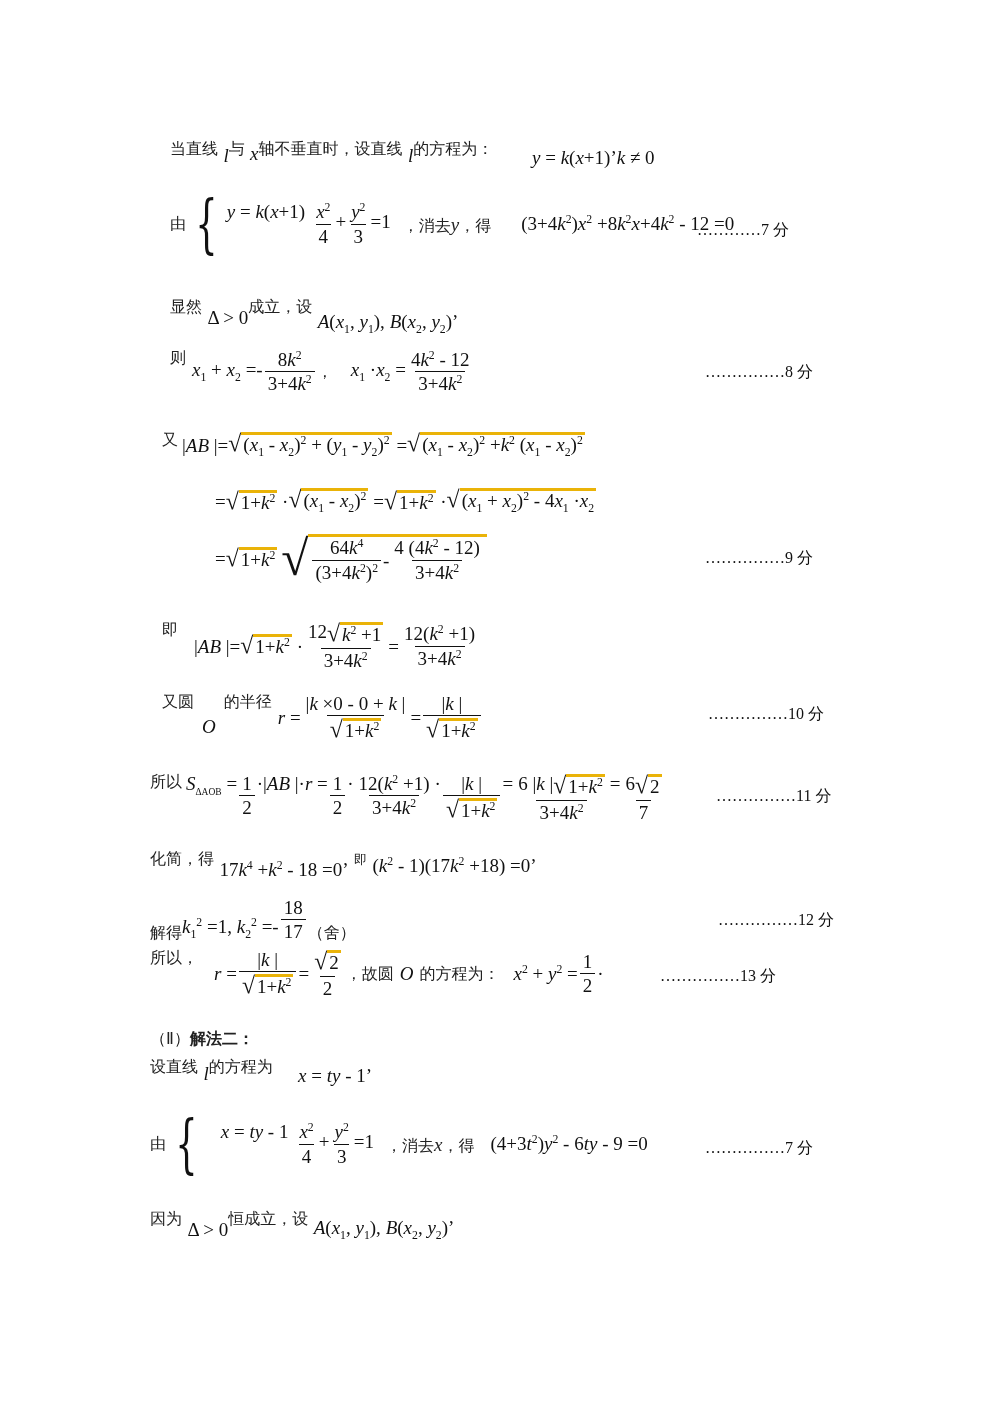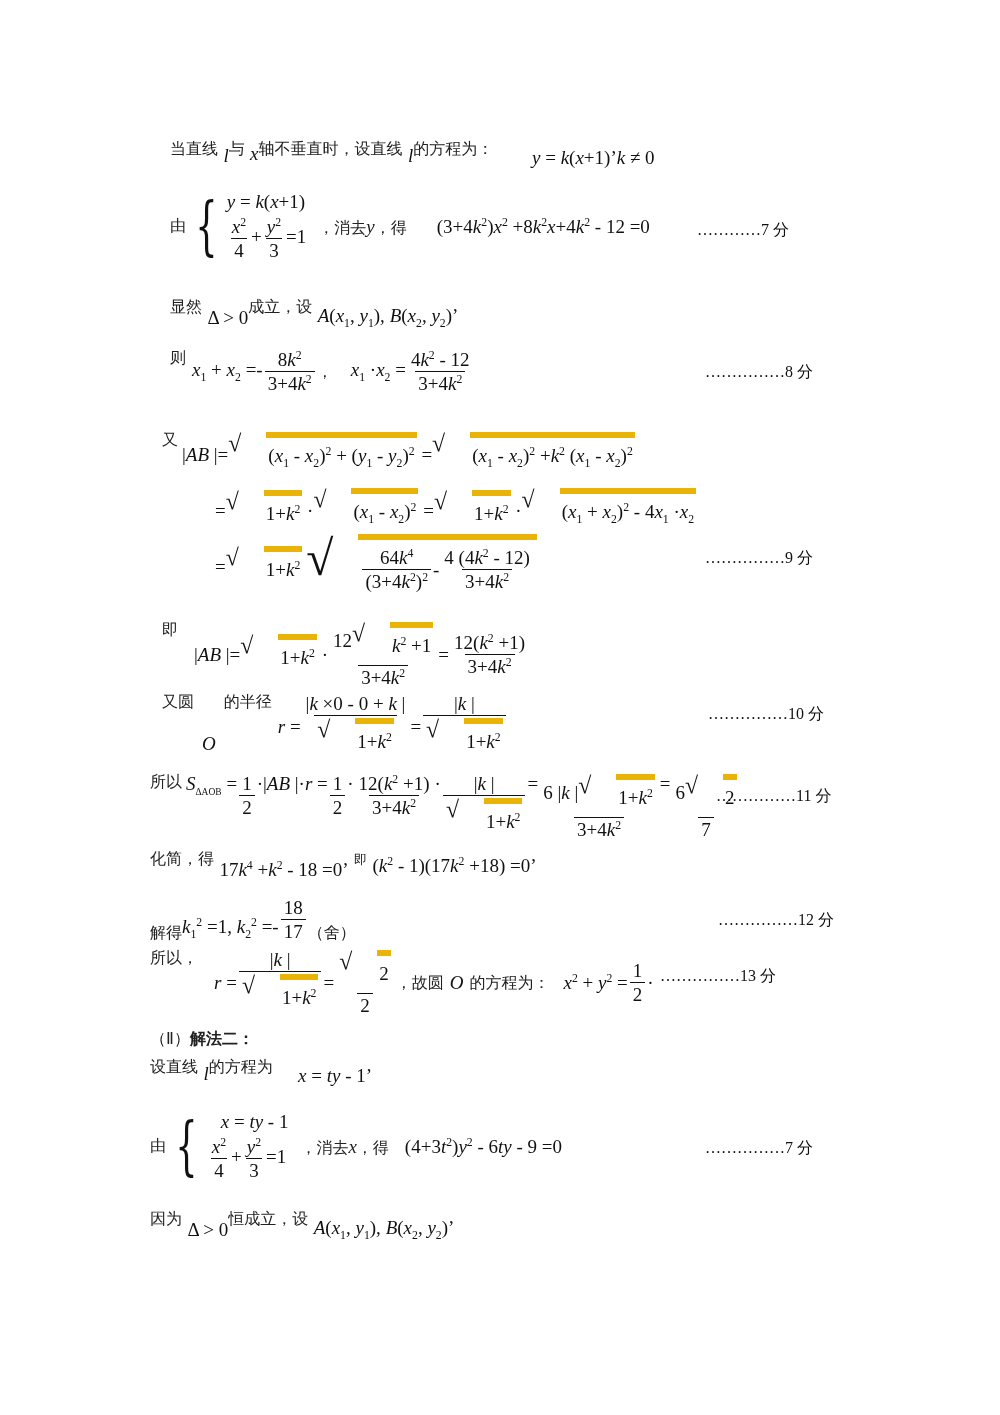--- a/index.html
+++ b/index.html
@@ -8,23 +8,23 @@
   .ln { position:absolute; white-space:nowrap; font-size:17px; line-height:1; }
   .zh { font-family:"DejaVu Sans", sans-serif; font-size:16px; color:#222; }
   .m { font-family:"Liberation Serif", serif; font-size:19px; }
   .i { font-style:italic; }
   .score { position:absolute; white-space:nowrap; font-family:"Liberation Serif", serif; font-size:16px; }
   .frac { display:inline-flex; flex-direction:column; align-items:center; vertical-align:middle; margin:0 2px; }
   .frac .n { padding:0 3px 2px; }
   .frac .d { border-top:1px solid #111; padding:2px 3px 0; }
   .sqrt { display:inline-flex; align-items:stretch; vertical-align:middle; }
   .sqrt .r { font-size:1.25em; line-height:1; }
-  .sqrt .b { border-top:6px solid #eab308; padding:8px 2px;margin-left:25px; }
+  .sqrt .b { border-top:3px solid #eab308; padding:0 2px; }
   .brace { display:inline-block; font-size:64px; line-height:1; vertical-align:middle; font-weight:100; transform:scaleX(0.55); }
-  .sys { display:inline-flex; flex-direction:column; vertical-align:middle; gap:6px; }
+  .sys { display:inline-flex; flex-direction:row; vertical-align:middle; gap:6px; }
   sup, sub { font-size:0.62em; }
   .bold { font-weight:bold; }
 </style>
 </head>
 <body>
 
 <div class="ln" style="left:170px;top:138px;">
   <span class="zh">当直线</span>
   <span class="m i" style="position:relative;top:8px;">l</span><span class="zh">与</span>
   <span class="m i" style="position:relative;top:6px;">x</span><span class="zh">轴不垂直时，设直线</span>
@@ -50,21 +50,21 @@
     </span>
   </span>
   <span class="zh" style="margin-left:12px;">，消去<span class="m i">y</span>，得</span>
   <span class="m" style="margin-left:30px;">(3+4<span class="i">k</span><sup>2</sup>)<span class="i">x</span><sup>2</sup> +8<span class="i">k</span><sup>2</sup><span class="i">x</span>+4<span class="i">k</span><sup>2</sup> - 12 =0</span>
 </div>
 <div class="score" style="left:697px;top:220px;">…………7 分</div>
 
 <div class="ln" style="left:170px;top:296px;">
   <span class="zh">显然</span>
   <span class="m" style="position:relative;top:12px;">Δ &gt; 0</span><span class="zh">成立，设</span>
-  <span class="m" style="position:relative;top:10px;"><span class="i">A</span>(<span class="i">x</span><sub>1</sub>, <span class="i">y</span><sub>1</sub>), <span class="i">B</span>(<span class="i">x</span><sub>2</sub>, <span class="i">y</span><sub>2</sub>)’</span>
+  <span class="m" style="position:relative;top:16px;"><span class="i">A</span>(<span class="i">x</span><sub>1</sub>, <span class="i">y</span><sub>1</sub>), <span class="i">B</span>(<span class="i">x</span><sub>2</sub>, <span class="i">y</span><sub>2</sub>)’</span>
 </div>
 
 <div class="ln" style="left:170px;top:350px;display:flex;align-items:center;">
   <span class="zh" style="align-self:flex-start;">则</span>
   <span class="m" style="margin-left:6px;"><span class="i">x</span><sub>1</sub> + <span class="i">x</span><sub>2</sub> =-</span>
   <span class="frac m">
       <span class="n">8<span class="i">k</span><sup>2</sup></span>
       <span class="d">3+4<span class="i">k</span><sup>2</sup></span>
     </span>
   <span class="zh">，</span>

